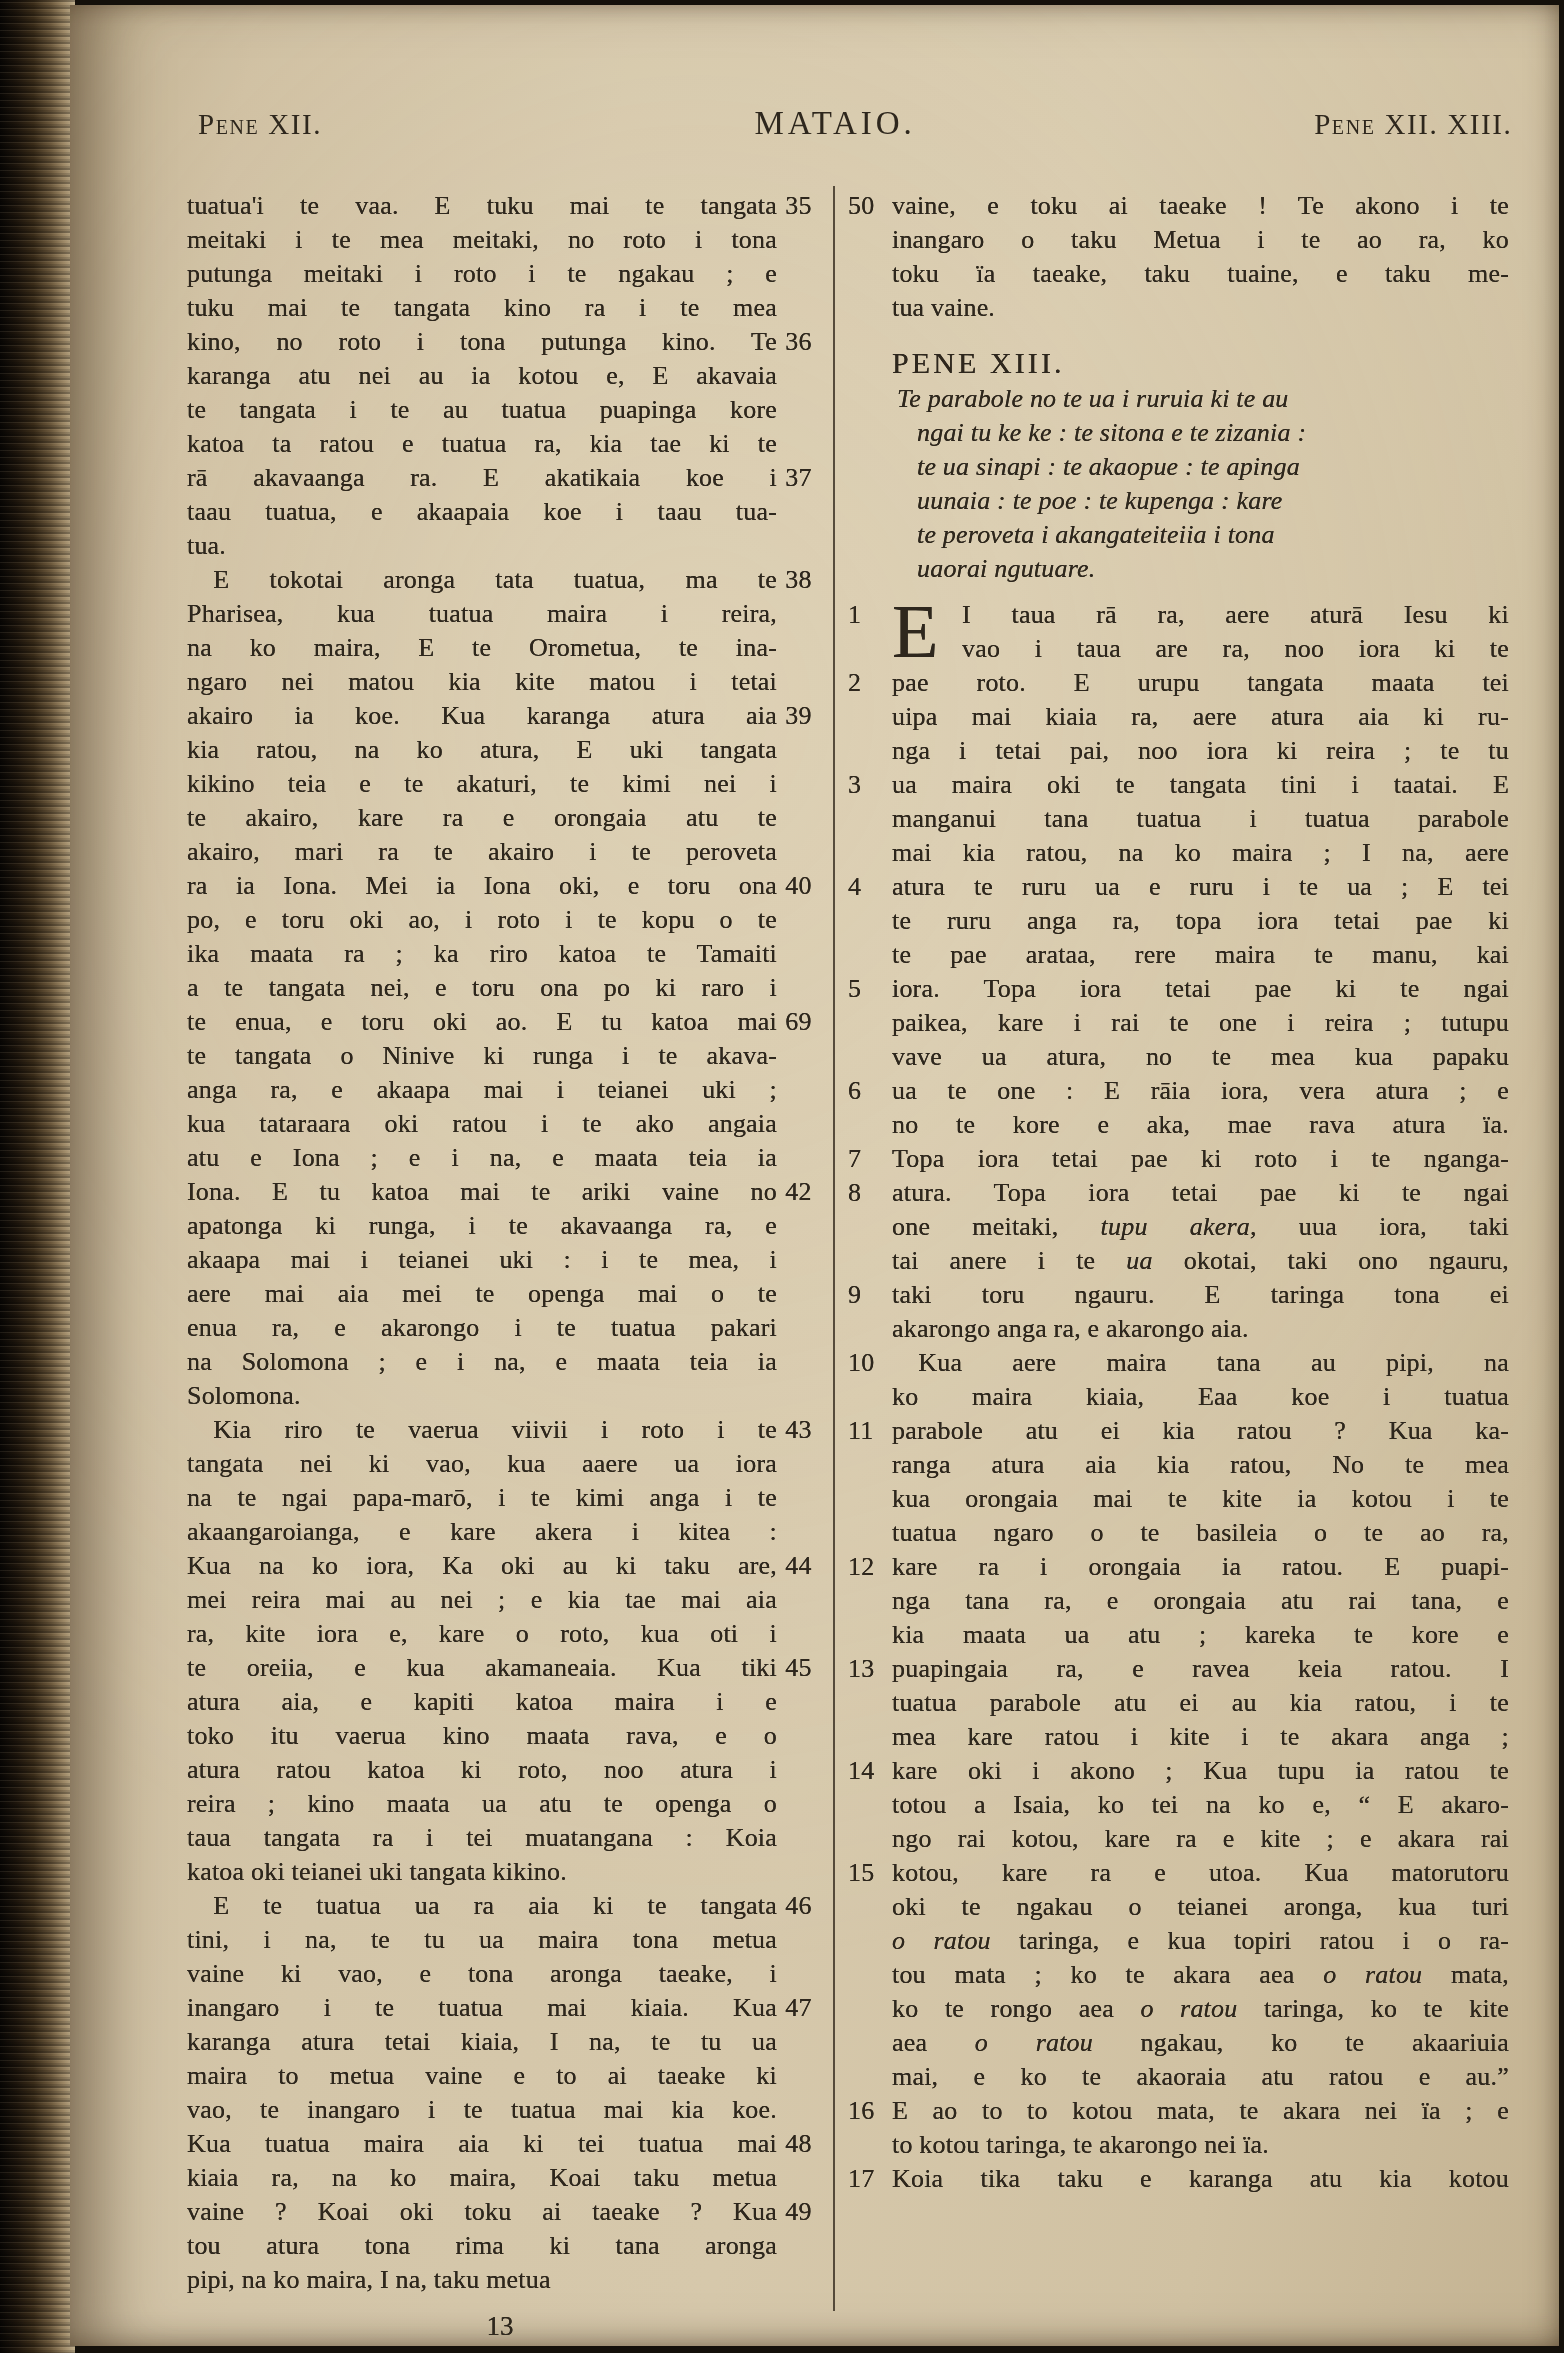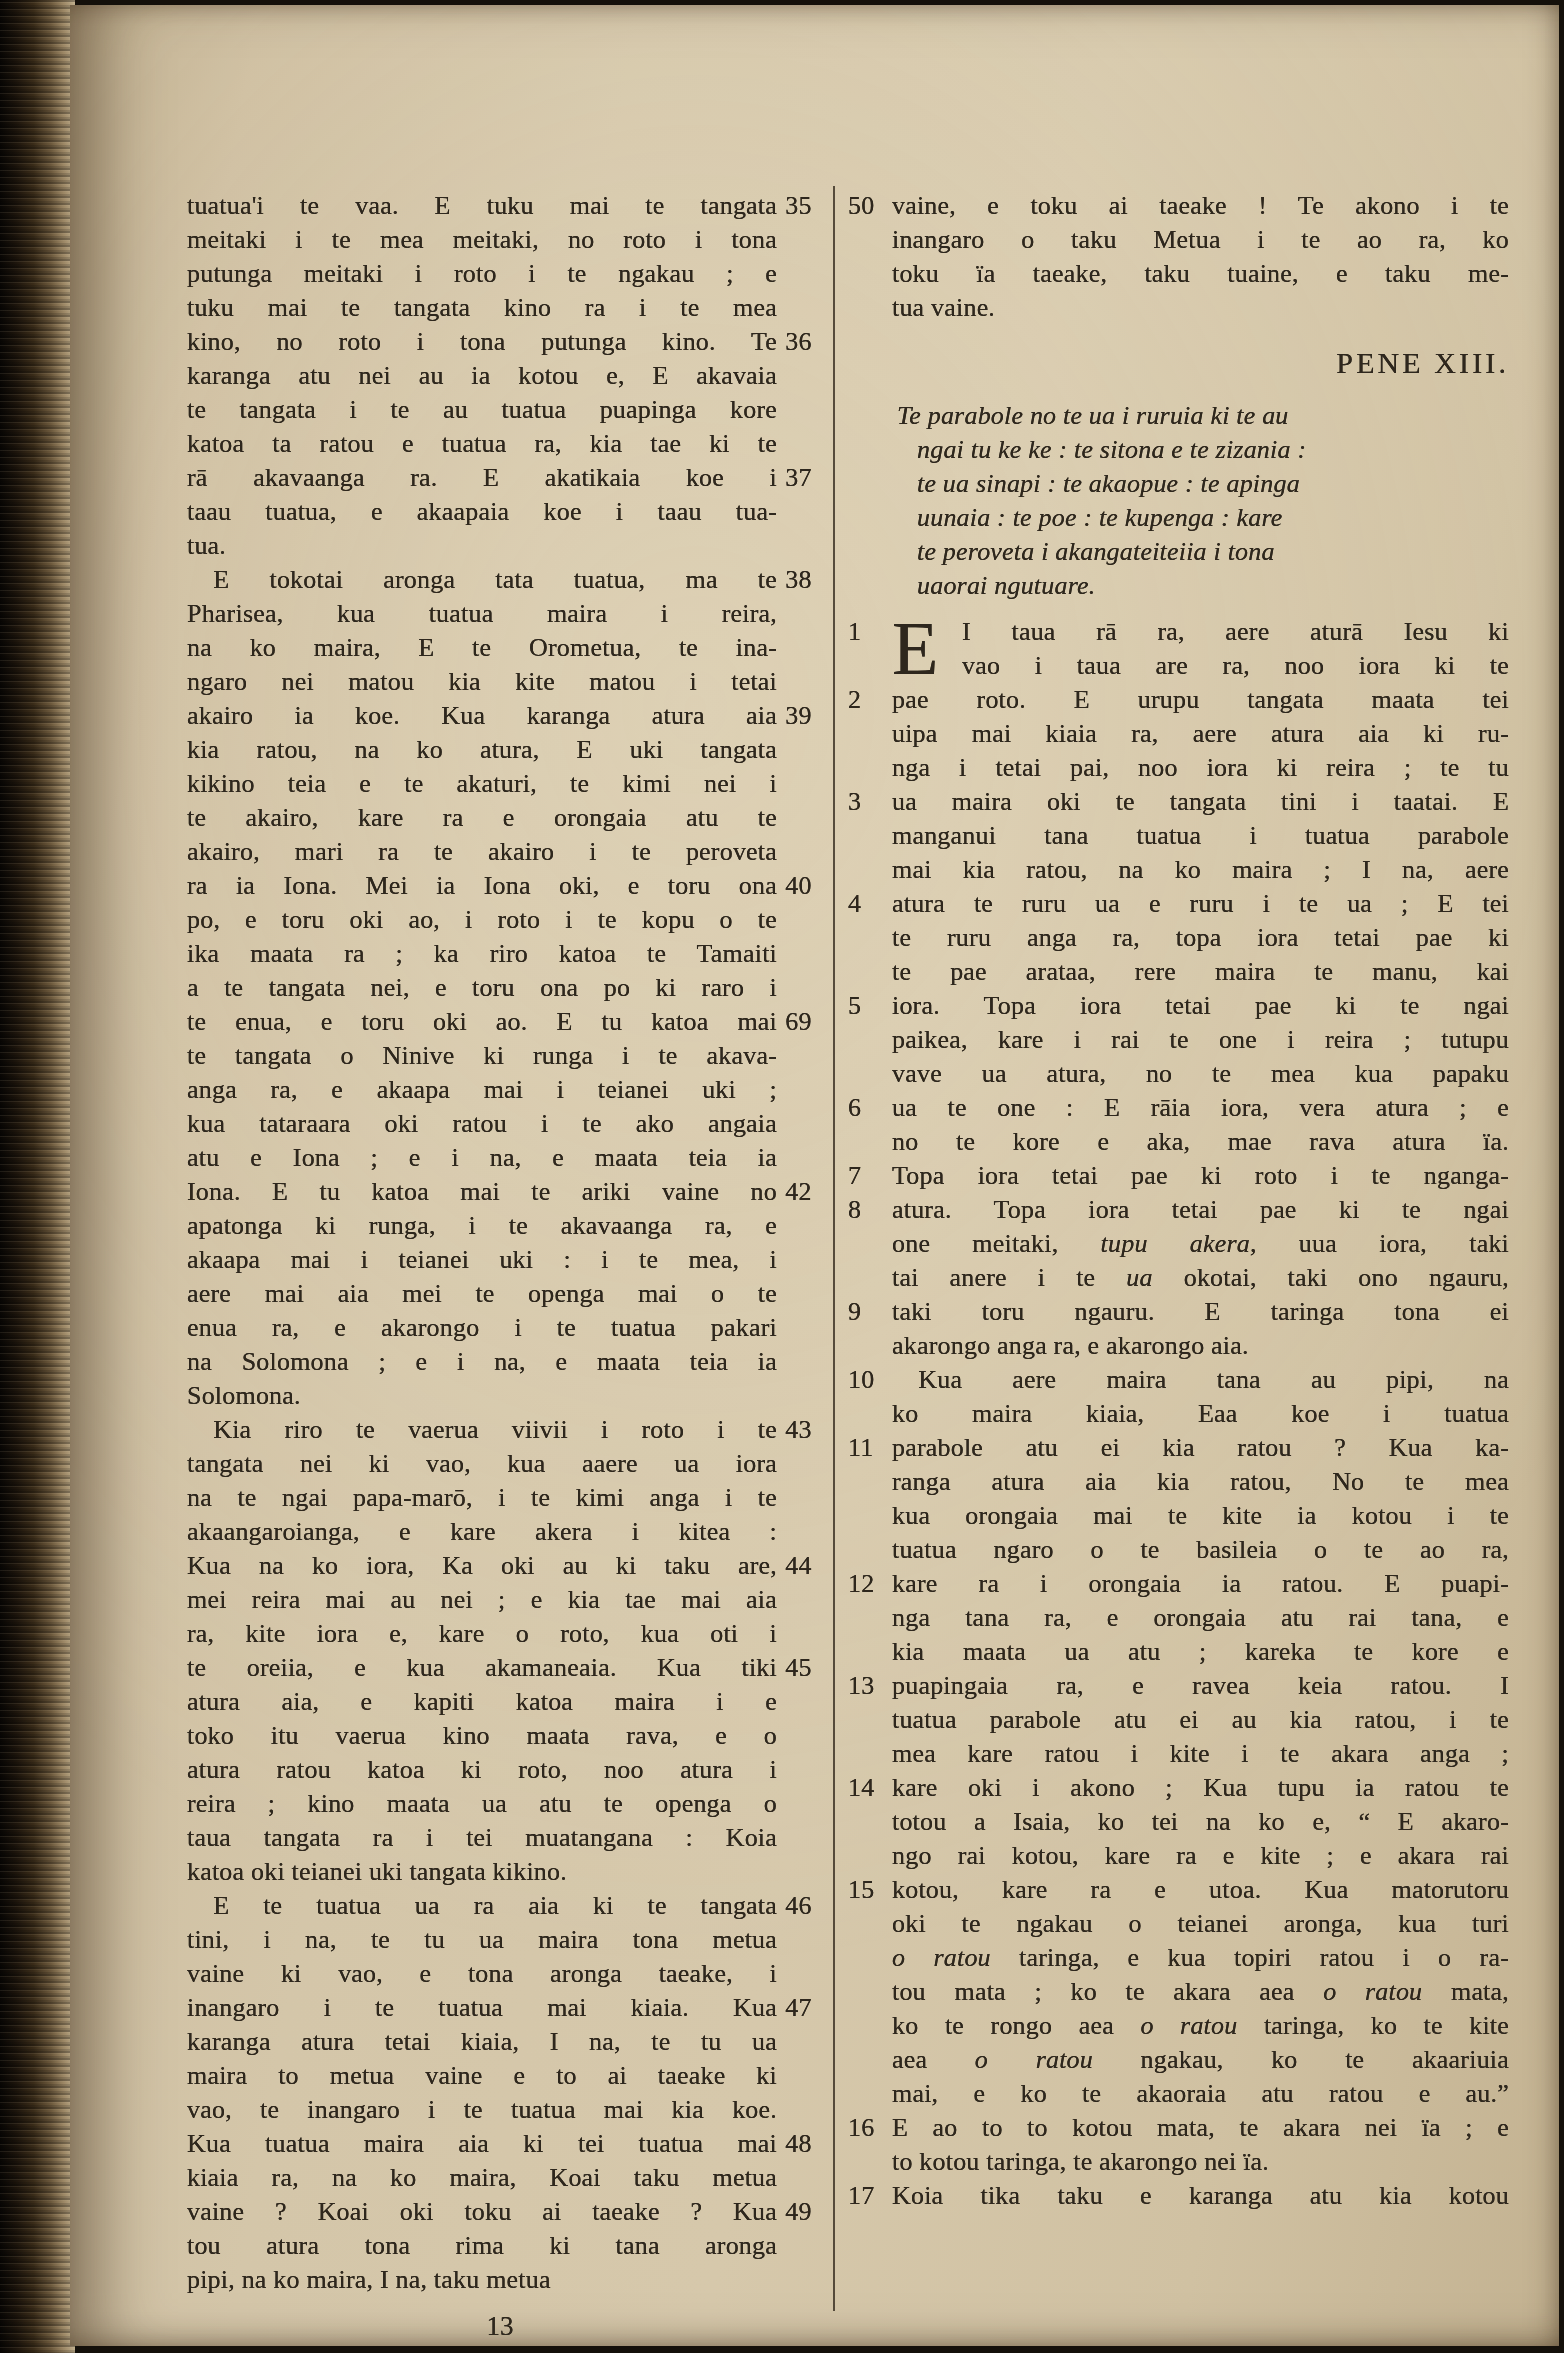--- a/index.html
+++ b/index.html
@@ -58,22 +58,22 @@
            text-align:justify; text-align-last:justify; }
   .pend .ltext { text-align-last:left; }
   .vnum { position:absolute; top:0; font-size:26px; text-shadow:0 0 0.5px currentColor; }
 
   .col-left .line { padding-right:36px; }
   .col-left .vnum { right:0; width:34px; text-align:left; padding-left:6.3px; }
 
   .col-right .line { padding-left:44px; }
   .col-right .vnum { left:0; width:36px; text-align:left; }
 
-  .chapter-heading { margin-top:19px; margin-bottom:17px; height:38px; line-height:38px;
-                     text-align:right; font-size:30px; letter-spacing:3.1px; padding-left:44px;
+  .chapter-heading { margin-top:19px; height:38px; line-height:38px;
+                     text-align:left; font-size:30px; letter-spacing:3.1px; padding-left:44px;
                      text-shadow:0 0 0.5px currentColor; }
 
   .summary { margin-bottom:12.5px; }
   .summary .line { font-style:italic; padding-left:69px; }
   .summary .line:first-child { padding-left:49px; }
   .summary .ltext { text-align:center; text-align-last:left; }
 
   .body-lines { position:relative; }
   .dropcap { position:absolute; left:44px; top:-3.1px; font-size:76px; line-height:72px;
              text-shadow:0 0 0.6px currentColor; }
@@ -85,20 +85,25 @@
   i { font-style:italic; }
 </style>
 </head>
 <body>
 
 <div class="scan">
   <div class="edge"></div>
   <div class="paper">
     <div class="content">
 
+      <div class="header">
+        <span class="h-left">Pene XII.</span>
+        <span class="h-center">MATAIO.</span>
+        <span class="h-right">Pene XII. XIII.</span>
+      </div>
 
       <div class="col col-left">
         <div>
             <div class="line">
               <span class="vnum">35</span>
               <span class="ltext"><span>tuatua'i te vaa.  E tuku mai te tangata</span></span>
             </div>
             <div class="line">
               <span class="ltext"><span>meitaki i te mea meitaki, no roto i tona</span></span>
             </div>

